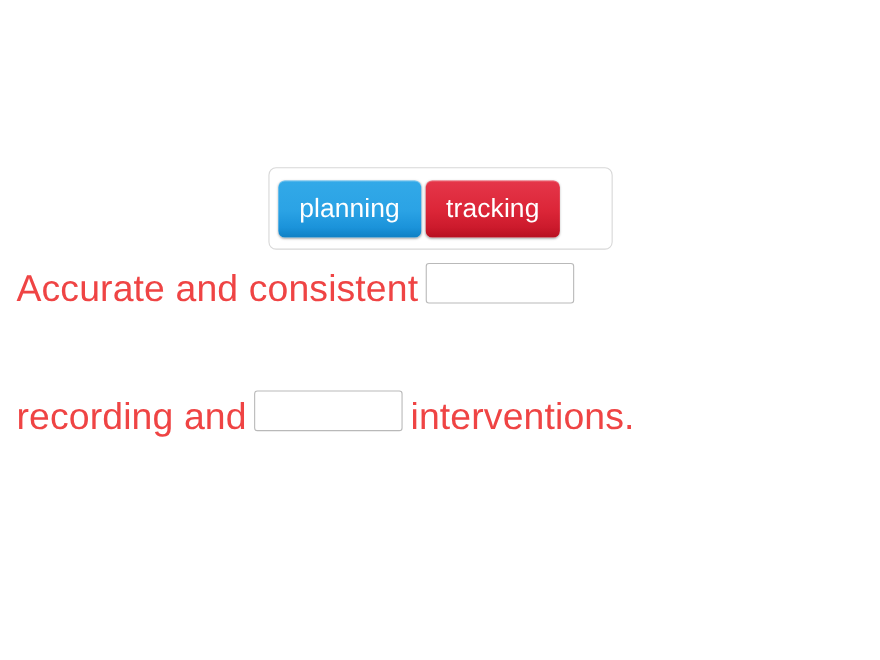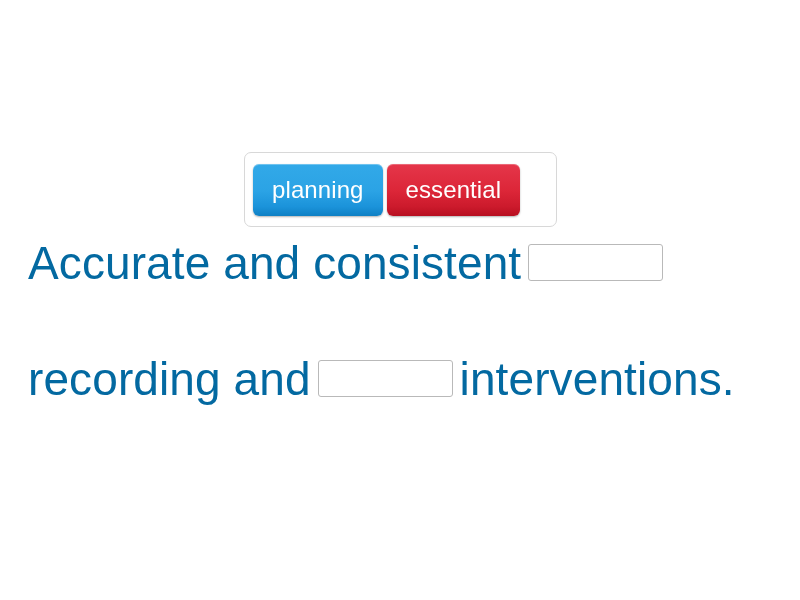--- a/index.html
+++ b/index.html
@@ -64,27 +64,27 @@
 
   .tile-red {
     background: linear-gradient(to bottom, #e5364a 0%, #dc2638 52%, #cc1a2c 82%, #b70f20 100%);
     box-shadow: inset 0 1px 0 rgba(255,255,255,0.25),
                 0 1px 2px rgba(0,0,0,0.30);
   }
 
   
   .sentence {
     position: absolute;
-    left: 28px;
+    left: 15px;
     top: 234px;
     width: 752px;
     font-family: "Liberation Sans", sans-serif;
-    font-size: 46px;
+    font-size: 34px;
     font-weight: 400;
-    color: #0369a1;
+    color: #ef4444;
     line-height: 58px;
     letter-spacing: 0.1px;
   }
 
   .sentence .seg {
     white-space: pre;
   }
 
   .blank {
     display: inline-block;
@@ -98,20 +98,20 @@
     cursor: pointer;
   }
 </style>
 </head>
 <body>
 
 <div id="stage">
 
   <div class="word-bank">
     <div class="tile tile-blue">planning</div>
-    <div class="tile tile-red">essential</div>
+    <div class="tile tile-red">tracking</div>
   </div>
 
   <div class="sentence">
     <span class="seg">Accurate and consistent</span><span class="blank"></span><br><br><span class="seg">recording and</span><span class="blank"></span><span class="seg">interventions.</span>
   </div>
 
 </div>
 
 </body></html>

